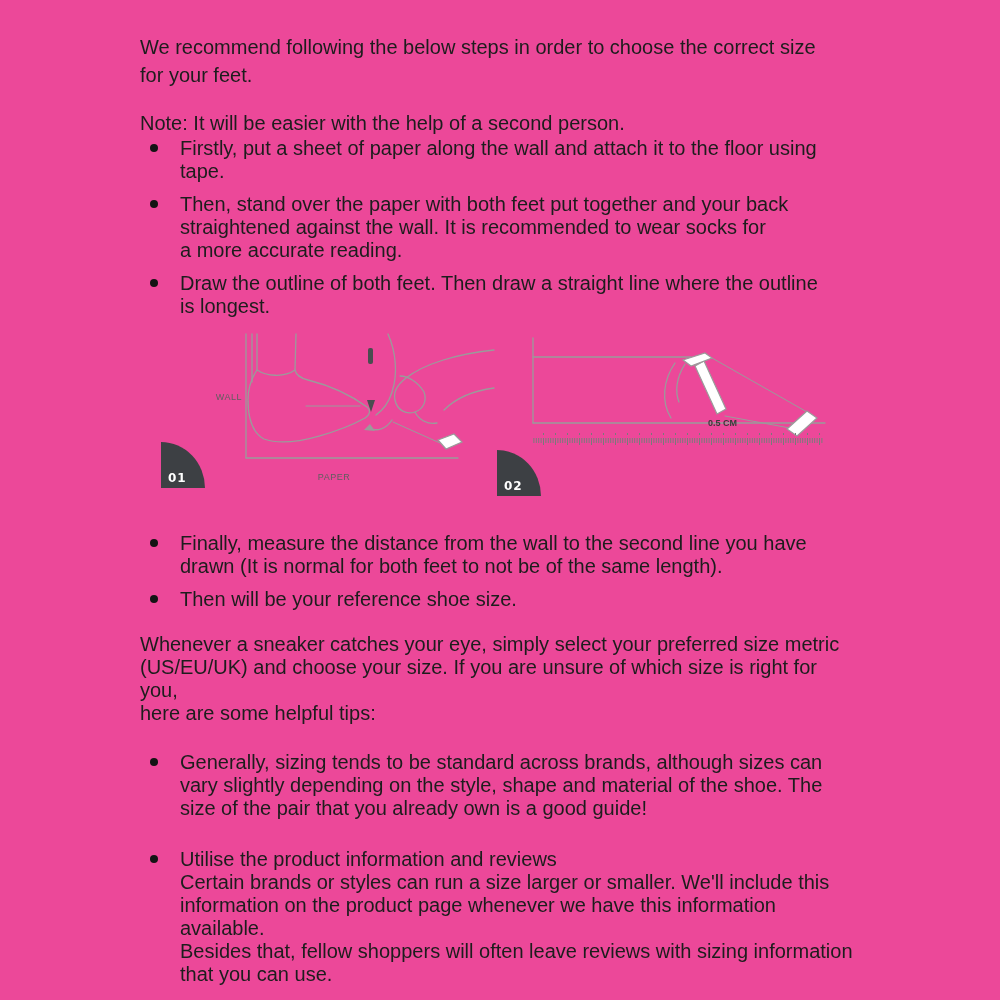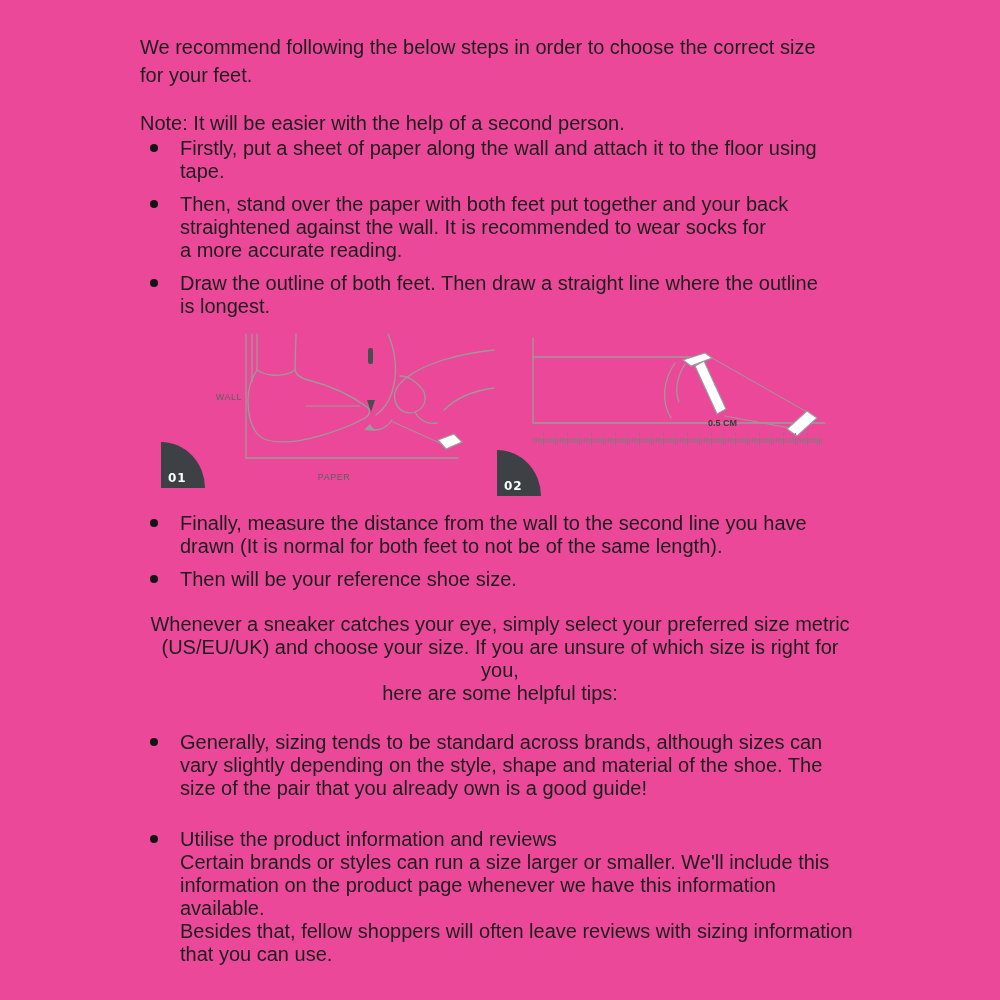--- a/index.html
+++ b/index.html
@@ -39,22 +39,22 @@
   }
   .badge-01 { left:5px; top:112px; }
   .badge-02 { left:2px; top:120px; }
   .badge span {
     position:absolute; left:7px; bottom:3px;
     color:#ffffff; font-size:12px; font-weight:bold; letter-spacing:1px;
     font-family:"DejaVu Sans", sans-serif;
     text-align:center;
   }
 
-  ul.results { margin-top:16px; }
-  .sizing { font-size:20px; line-height:23px; margin-top:22px;text-align:center; }
+  ul.results { margin-top:36px; }
+  .sizing { font-size:20px; line-height:23px; margin-top:22px; }
   ul.tips { margin-top:26px; }
   ul.tips li + li { margin-top:28px; }
 </style>
 </head>
 <body>
 
 <div class="page">
   <div class="content">
 
     <p class="intro preline">We recommend following the below steps in order to choose the correct size

